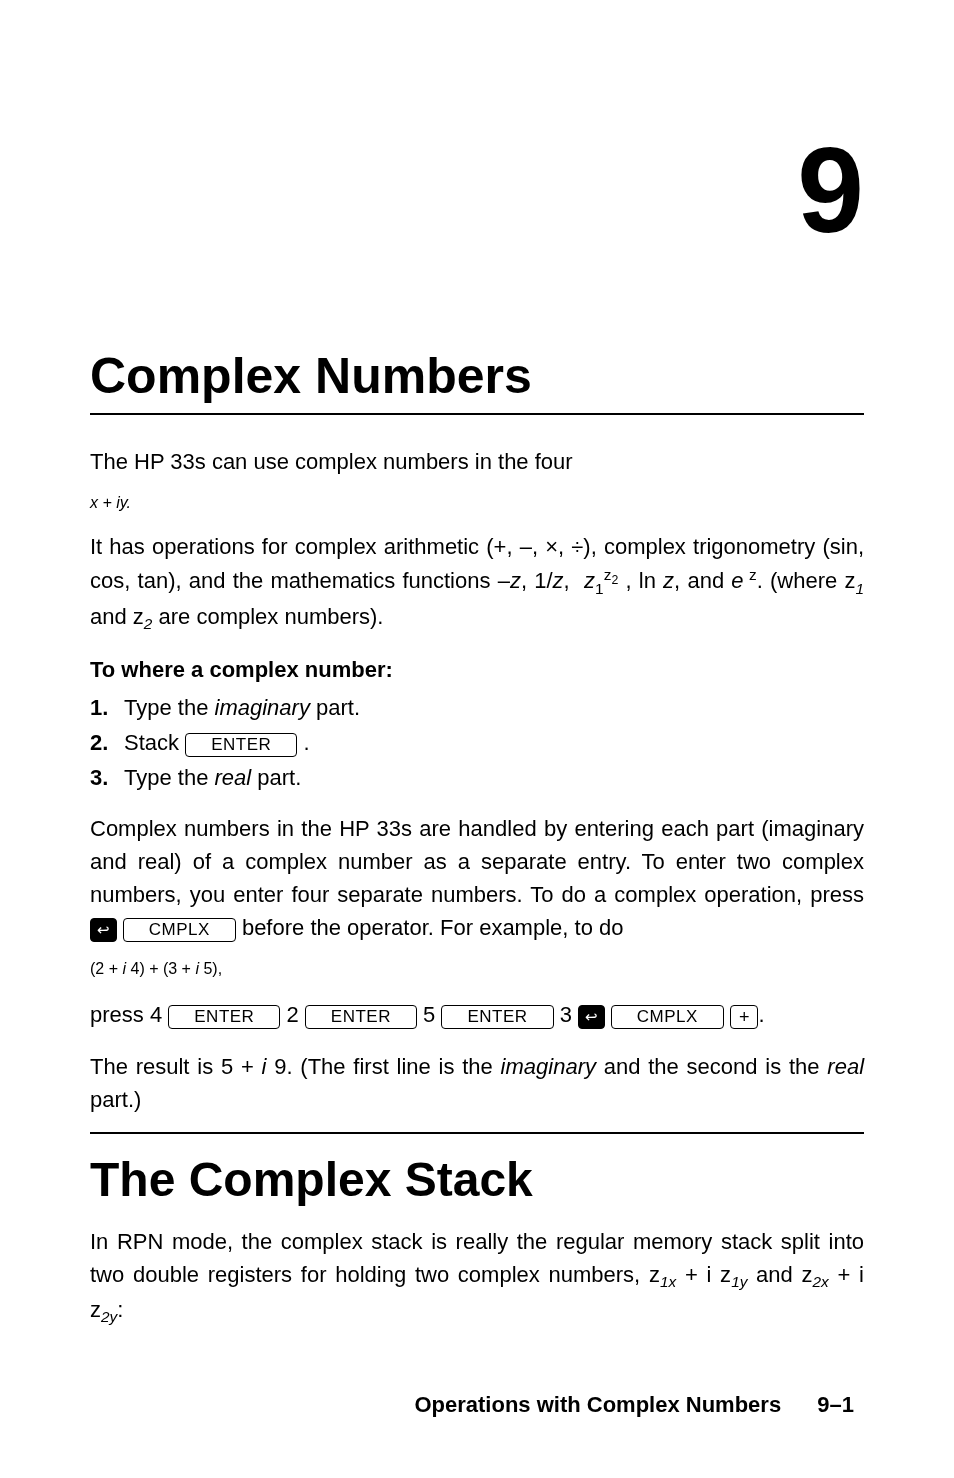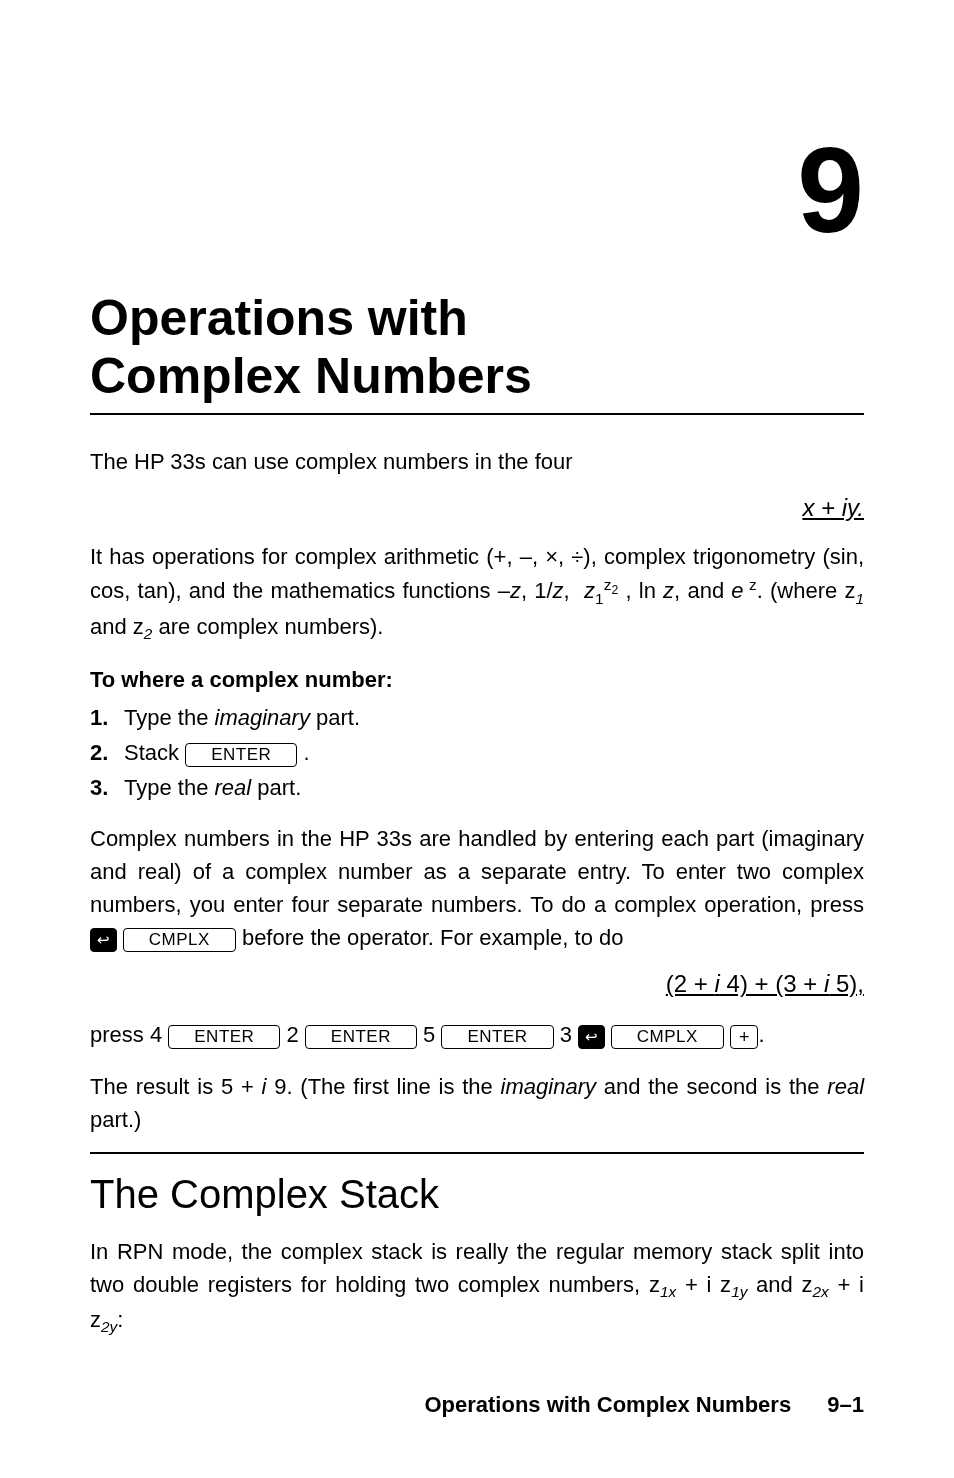--- a/index.html
+++ b/index.html
@@ -41,25 +41,24 @@
     }
     p {
       font-size: 22px;
       line-height: 1.5;
       margin: 0 0 16px 0;
     }
     .justified {
       text-align: justify;
     }
     .centered-formula {
-      text-align: right;
+      text-align: left;
       font-style: italic;
-      font-size: 24px;
+      font-size: 16px;
       margin: 8px 0 18px 0;
-      text-decoration: underline;
     }
     .italic { font-style: italic; }
     .section-heading {
       font-size: 22px;
       font-weight: bold;
       margin: 22px 0 8px 0;
     }
     ol.steps {
       font-size: 22px;
       line-height: 1.5;
@@ -105,50 +104,50 @@
       font-size: 18px;
       font-style: normal;
       vertical-align: middle;
       line-height: 22px;
       height: 22px;
       text-align: center;
     }
     .sub { font-size: 0.7em; vertical-align: sub; font-style: italic;}
     .sup { font-size: 0.7em; vertical-align: super; }
     .section-title {
-      font-size: 40px;
-      font-weight: 400;
+      font-size: 48px;
+      font-weight: 700;
       border-top: 2px solid #000;
       padding-top: 18px;
       margin-bottom: 18px;
     }
     .footer {
       position: absolute;
       bottom: 60px;
-      right: 90px;
+      right: 100px;
       font-size: 22px;
       font-weight: bold;
     }
     .footer .pagenum {
       margin-left: 30px;
     }
     .keyseq {
       font-size: 22px;
       line-height: 1.7;
     }
   </style>
 </head>
 <body>
 
 <div class="page">
 
   <div class="chapter-number">9</div>
 
   <div class="chapter-title">
-    <span>Operations with</span><br>
+    <br>
     <span>Complex Numbers</span>
   </div>
 
   <p>The HP 33s can use complex numbers in the four</p>
 
   <div class="centered-formula">x + iy.</div>
 
   <p class="justified">
     <span>It has operations for complex arithmetic (+, –, ×, ÷), complex trigonometry (sin, cos, tan), and the mathematics functions –</span><span class="italic">z</span><span>, 1/</span><span class="italic">z</span><span>, </span>&nbsp;<span class="italic">z</span><sub class="sub" style="font-style:normal">1</sub><sup class="sup" style="font-style:normal"><span>z</span><sub style="font-size:0.8em">2</sub></sup><span> , ln </span><span class="italic">z</span><span>, and </span><span class="italic">e</span><sup class="sup"> z</sup><span>. (where z</span><span class="sub italic">1</span><span> and z</span><span class="sub italic">2</span><span> are complex numbers).</span>
   </p>

